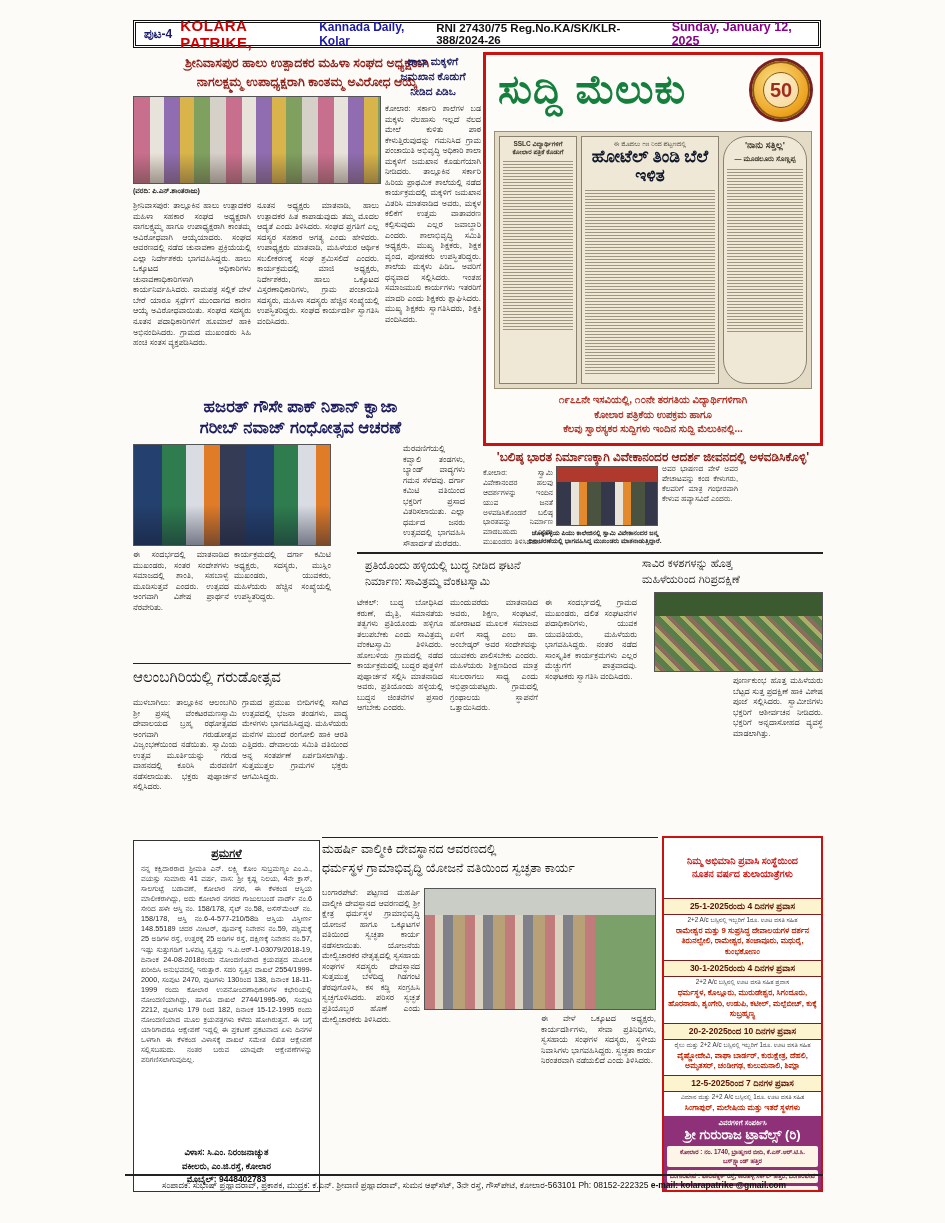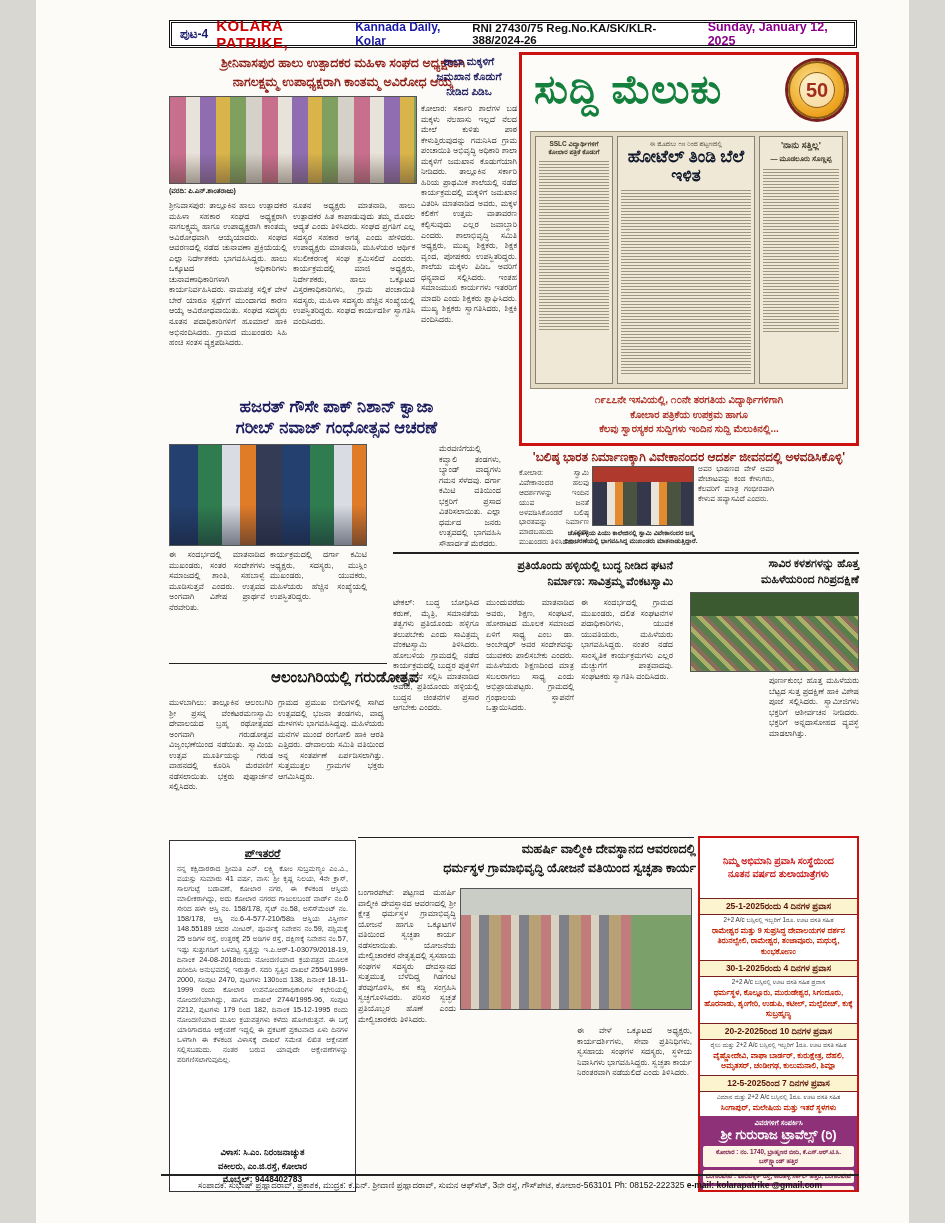--- a/index.html
+++ b/index.html
@@ -1,32 +1,32 @@
 <!DOCTYPE html>
 <html><head>
 <meta charset="utf-8">
 <style>
   html,body{margin:0;padding:0;background:#d9d7d2;font-family:"Liberation Sans",sans-serif;}
-  .page{position:relative;width:873px;height:1223px;background:#fcfbf8;margin:0 auto;overflow:hidden;}
+  .page{position:relative;width:945px;height:1223px;background:#fcfbf8;margin:0 auto;overflow:hidden;}
   .abs{position:absolute;box-sizing:border-box;}
   .pre{white-space:pre-line;}
   .body-text{font-size:8px;line-height:1.32;text-align:justify;color:#1d1d1d;overflow:hidden;}
   .cap{font-size:7px;color:#222;}
   .rule{background:#222;}
   
   .masthead-bar{border:3px double #111;display:flex;align-items:center;gap:8px;padding:0 8px;background:#fff;}
   .masthead-bar .pg{color:#1a1a6e;font-weight:bold;font-size:12px;}
   .masthead-bar .brand{color:#cc0000;font-weight:bold;font-size:15px;letter-spacing:.5px;}
   .masthead-bar .sub{color:#1a1aa6;font-weight:bold;font-size:12px;}
   .masthead-bar .rni{color:#111;font-weight:bold;font-size:11.5px;}
   .masthead-bar .date{color:#8b008b;font-weight:bold;font-size:12.5px;margin-left:auto;}
   
   .h-maroon{color:#8e1b12;font-weight:bold;text-align:center;}
   .h-navy{color:#1b1b5e;font-weight:bold;text-align:center;}
-  .h-black{color:#111;font-weight:bold;text-align:right;}
+  .h-black{color:#111;font-weight:normal;text-align:left;}
   
   .suddi-box{border:3px solid #cc1111;background:#fdfcf8;}
   .suddi-title{font-weight:bold;color:#15803d;font-size:40px;white-space:nowrap;letter-spacing:1px;}
   .logo{border-radius:50%;background:radial-gradient(circle at 40% 35%,#fae08a,#eda21e 70%,#c97f12);border:2px solid #8a5a10;box-shadow:0 0 0 3px #7a1f1f;display:flex;align-items:center;justify-content:center;}
   .logo .fifty{font-weight:bold;font-size:20px;color:#a32b1e;background:rgba(255,255,255,.55);border-radius:50%;width:34px;height:34px;display:flex;align-items:center;justify-content:center;border:1px solid #8a5a10;}
   .clip{background:#e3dbc6;border:1px solid #9a9078;display:flex;padding:4px;gap:4px;}
   .clip .ccol{background:#efe8d6;border:1px solid #8a8170;padding:3px;overflow:hidden;}
   .clip-title{font-size:6.5px;font-weight:bold;color:#3a3428;text-align:center;line-height:1.3;}
   .clip-head{font-family:"Liberation Serif",serif;font-weight:bold;font-size:17px;color:#0f172a;text-align:center;line-height:1.1;}
   .clip-kicker{font-size:6.5px;color:#3a3428;text-align:center;}
@@ -92,21 +92,21 @@
     <div class="abs clip" style="left:8px;top:76px;width:318px;height:258px;">
       <div class="ccol" style="width:70px;">
         <div class="clip-title">SSLC ವಿದ್ಯಾರ್ಥಿಗಳಿಗೆ ಕೋಲಾರ ಪತ್ರಿಕೆ ಕೊಡುಗೆ</div>
         <div class="greek" style="height:170px;margin-top:4px;"></div>
       </div>
       <div class="ccol" style="flex:1;">
         <div class="clip-kicker">ಈ ಮೊದಲು ೧೫ ರಿಂದ ಪಟ್ಟಣದಲ್ಲಿ</div>
         <div class="clip-head">ಹೋಟೆಲ್ ತಿಂಡಿ ಬೆಲೆ ಇಳಿತ</div>
         <div class="greek" style="height:185px;margin-top:5px;"></div>
       </div>
-      <div class="ccol" style="width:76px;">
+      <div class="ccol" style="width:76px;border-radius:24px;">
         <div class="clip-title" style="font-size:9px;">'ನಾನು ಸತ್ತಿಲ್ಲ'</div>
         <div class="clip-title" style="font-size:7px;margin-top:2px;">— ಮೂಡಲೂರು ಸೊಣ್ಣಪ್ಪ</div>
         <div class="greek" style="height:165px;margin-top:6px;"></div>
       </div>
     </div>
     <div class="abs suddi-cap pre" style="left:4px;top:338px;width:326px;">೧೯೭೭ನೇ ಇಸವಿಯಲ್ಲಿ, ೧೦ನೇ ತರಗತಿಯ ವಿದ್ಯಾರ್ಥಿಗಳಿಗಾಗಿ
 ಕೋಲಾರ ಪತ್ರಿಕೆಯ ಉಪಕ್ರಮ ಹಾಗೂ
 ಕೆಲವು ಸ್ವಾರಸ್ಯಕರ ಸುದ್ದಿಗಳು ಇಂದಿನ ಸುದ್ದಿ ಮೆಲುಕಿನಲ್ಲಿ...</div>
   </div>
 
@@ -137,32 +137,32 @@
   <div class="abs body-text" style="left:545px;top:598px;width:92px;height:238px;">ಈ ಸಂದರ್ಭದಲ್ಲಿ ಗ್ರಾಮದ ಮುಖಂಡರು, ದಲಿತ ಸಂಘಟನೆಗಳ ಪದಾಧಿಕಾರಿಗಳು, ಯುವಕ ಯುವತಿಯರು, ಮಹಿಳೆಯರು ಭಾಗವಹಿಸಿದ್ದರು. ನಂತರ ನಡೆದ ಸಾಂಸ್ಕೃತಿಕ ಕಾರ್ಯಕ್ರಮಗಳು ಎಲ್ಲರ ಮೆಚ್ಚುಗೆಗೆ ಪಾತ್ರವಾದವು. ಸಂಘಟಕರು ಸ್ವಾಗತಿಸಿ ವಂದಿಸಿದರು.</div>
 
   <div class="abs h-black pre" style="left:642px;top:556px;width:181px;height:34px;font-size:11px;line-height:1.45;">ಸಾವಿರ ಕಳಶಗಳನ್ನು ಹೊತ್ತ
 ಮಹಿಳೆಯರಿಂದ ಗಿರಿಪ್ರದಕ್ಷಿಣೆ</div>
   <div class="abs photo photo-giri" style="left:654px;top:592px;width:169px;height:80px;"></div>
   <div class="abs body-text" style="left:733px;top:676px;width:90px;height:160px;">ಪೂರ್ಣಕುಂಭ ಹೊತ್ತ ಮಹಿಳೆಯರು ಬೆಟ್ಟದ ಸುತ್ತ ಪ್ರದಕ್ಷಿಣೆ ಹಾಕಿ ವಿಶೇಷ ಪೂಜೆ ಸಲ್ಲಿಸಿದರು. ಸ್ವಾಮೀಜಿಗಳು ಭಕ್ತರಿಗೆ ಆಶೀರ್ವಚನ ನೀಡಿದರು. ಭಕ್ತರಿಗೆ ಅನ್ನದಾಸೋಹದ ವ್ಯವಸ್ಥೆ ಮಾಡಲಾಗಿತ್ತು.</div>
 
   <div class="abs rule" style="left:322px;top:837px;width:336px;height:1px;"></div>
 
   <div class="abs notice" style="left:133px;top:840px;width:187px;height:352px;">
-    <div class="title">ಪ್ಇತರರೆ</div>
+    <div class="title">ಪ್ರಮಗಳೆ</div>
     <div class="txt" style="height:278px;margin-top:4px;">ನನ್ನ ಕಕ್ಷಿದಾರರಾದ ಶ್ರೀಮತಿ ಎನ್. ಲಕ್ಷ್ಮಿ ಕೋಂ ಸುಬ್ರಮಣ್ಯಂ ಎಂ.ವಿ., ವಯಸ್ಸು ಸುಮಾರು 41 ವರ್ಷ, ವಾಸ: ಶ್ರೀ ಕೃಷ್ಣ ನಿಲಯ, 4ನೇ ಕ್ರಾಸ್, ಸಾಲಗುಟ್ಟೆ ಬಡಾವಣೆ, ಕೋಲಾರ ನಗರ, ಈ ಕೆಳಕಂಡ ಆಸ್ತಿಯ ಮಾಲೀಕರಾಗಿದ್ದು, ಅದು ಕೋಲಾರ ನಗರದ ಗಾಜುಲಬಂಡೆ ವಾರ್ಡ್ ನಂ.6 ಸೇರಿದ ಹಳೇ ಆಸ್ತಿ ನಂ. 158/178, ಸೈಟ್ ನಂ.58, ಅಸೆಸ್‌ಮೆಂಟ್ ನಂ. 158/178, ಆಸ್ತಿ ನಂ.6-4-577-210/58ಡಿ ಆಸ್ತಿಯ ವಿಸ್ತೀರ್ಣ 148.55189 ಚದರ ಮೀಟರ್, ಪೂರ್ವಕ್ಕೆ ನಿವೇಶನ ನಂ.59, ಪಶ್ಚಿಮಕ್ಕೆ 25 ಅಡಿಗಳ ರಸ್ತೆ, ಉತ್ತರಕ್ಕೆ 25 ಅಡಿಗಳ ರಸ್ತೆ, ದಕ್ಷಿಣಕ್ಕೆ ನಿವೇಶನ ನಂ.57, ಇಷ್ಟು ಸುತ್ತುಗಡಿಗೆ ಒಳಪಟ್ಟ ಸ್ವತ್ತನ್ನು ಇ.ಪಿ.ಆರ್-1-03079/2018-19, ದಿನಾಂಕ 24-08-2018ರಂದು ನೋಂದಣಿಯಾದ ಕ್ರಯಪತ್ರದ ಮೂಲಕ ಖರೀದಿಸಿ ಅನುಭವದಲ್ಲಿ ಇರುತ್ತಾರೆ. ಸದರಿ ಸ್ವತ್ತಿನ ದಾಖಲೆ 2554/1999-2000, ಸಂಪುಟ 2470, ಪುಟಗಳು 130ರಿಂದ 138, ದಿನಾಂಕ 18-11-1999 ರಂದು ಕೋಲಾರ ಉಪನೋಂದಣಾಧಿಕಾರಿಗಳ ಕಛೇರಿಯಲ್ಲಿ ನೋಂದಣಿಯಾಗಿದ್ದು, ಹಾಗೂ ದಾಖಲೆ 2744/1995-96, ಸಂಪುಟ 2212, ಪುಟಗಳು 179 ರಿಂದ 182, ದಿನಾಂಕ 15-12-1995 ರಂದು ನೋಂದಣಿಯಾದ ಮೂಲ ಕ್ರಯಪತ್ರಗಳು ಕಳೆದು ಹೋಗಿರುತ್ತವೆ. ಈ ಬಗ್ಗೆ ಯಾರಿಗಾದರೂ ಆಕ್ಷೇಪಣೆ ಇದ್ದಲ್ಲಿ ಈ ಪ್ರಕಟಣೆ ಪ್ರಕಟವಾದ ಏಳು ದಿನಗಳ ಒಳಗಾಗಿ ಈ ಕೆಳಕಂಡ ವಿಳಾಸಕ್ಕೆ ದಾಖಲೆ ಸಮೇತ ಲಿಖಿತ ಆಕ್ಷೇಪಣೆ ಸಲ್ಲಿಸಬಹುದು. ನಂತರ ಬರುವ ಯಾವುದೇ ಆಕ್ಷೇಪಣೆಗಳನ್ನು ಪರಿಗಣಿಸಲಾಗುವುದಿಲ್ಲ.</div>
     <div class="sign pre" style="margin-top:4px;">ವಿಳಾಸ: ಸಿ.ಎಂ. ನಿರಂಜನಾಚ್ಯುತ
 ವಕೀಲರು, ಎಂ.ಜಿ.ರಸ್ತೆ, ಕೋಲಾರ
 ಮೊಬೈಲ್: 9448402783</div>
   </div>
 
   <div class="abs h-black pre" style="left:322px;top:840px;width:338px;height:44px;font-size:12.5px;line-height:1.55;">ಮಹರ್ಷಿ ವಾಲ್ಮೀಕಿ ದೇವಸ್ಥಾನದ ಆವರಣದಲ್ಲಿ
 ಧರ್ಮಸ್ಥಳ ಗ್ರಾಮಾಭಿವೃದ್ಧಿ ಯೋಜನೆ ವತಿಯಿಂದ ಸ್ವಚ್ಛತಾ ಕಾರ್ಯ</div>
   <div class="abs body-text" style="left:322px;top:888px;width:98px;height:300px;">ಬಂಗಾರಪೇಟೆ: ಪಟ್ಟಣದ ಮಹರ್ಷಿ ವಾಲ್ಮೀಕಿ ದೇವಸ್ಥಾನದ ಆವರಣದಲ್ಲಿ ಶ್ರೀ ಕ್ಷೇತ್ರ ಧರ್ಮಸ್ಥಳ ಗ್ರಾಮಾಭಿವೃದ್ಧಿ ಯೋಜನೆ ಹಾಗೂ ಒಕ್ಕೂಟಗಳ ವತಿಯಿಂದ ಸ್ವಚ್ಛತಾ ಕಾರ್ಯ ನಡೆಸಲಾಯಿತು. ಯೋಜನೆಯ ಮೇಲ್ವಿಚಾರಕರ ನೇತೃತ್ವದಲ್ಲಿ ಸ್ವಸಹಾಯ ಸಂಘಗಳ ಸದಸ್ಯರು ದೇವಸ್ಥಾನದ ಸುತ್ತಮುತ್ತ ಬೆಳೆದಿದ್ದ ಗಿಡಗಂಟಿ ತೆರವುಗೊಳಿಸಿ, ಕಸ ಕಡ್ಡಿ ಸಂಗ್ರಹಿಸಿ ಸ್ವಚ್ಛಗೊಳಿಸಿದರು. ಪರಿಸರ ಸ್ವಚ್ಛತೆ ಪ್ರತಿಯೊಬ್ಬರ ಹೊಣೆ ಎಂದು ಮೇಲ್ವಿಚಾರಕರು ತಿಳಿಸಿದರು.</div>
   <div class="abs photo photo-clean" style="left:424px;top:888px;width:232px;height:122px;"></div>
-  <div class="abs body-text" style="left:541px;top:1014px;width:115px;height:176px;margin-top:12px;">ಈ ವೇಳೆ ಒಕ್ಕೂಟದ ಅಧ್ಯಕ್ಷರು, ಕಾರ್ಯದರ್ಶಿಗಳು, ಸೇವಾ ಪ್ರತಿನಿಧಿಗಳು, ಸ್ವಸಹಾಯ ಸಂಘಗಳ ಸದಸ್ಯರು, ಸ್ಥಳೀಯ ನಿವಾಸಿಗಳು ಭಾಗವಹಿಸಿದ್ದರು. ಸ್ವಚ್ಛತಾ ಕಾರ್ಯ ನಿರಂತರವಾಗಿ ನಡೆಯಲಿದೆ ಎಂದು ತಿಳಿಸಿದರು.</div>
+  <div class="abs body-text" style="left:541px;top:1014px;width:115px;height:176px;">ಈ ವೇಳೆ ಒಕ್ಕೂಟದ ಅಧ್ಯಕ್ಷರು, ಕಾರ್ಯದರ್ಶಿಗಳು, ಸೇವಾ ಪ್ರತಿನಿಧಿಗಳು, ಸ್ವಸಹಾಯ ಸಂಘಗಳ ಸದಸ್ಯರು, ಸ್ಥಳೀಯ ನಿವಾಸಿಗಳು ಭಾಗವಹಿಸಿದ್ದರು. ಸ್ವಚ್ಛತಾ ಕಾರ್ಯ ನಿರಂತರವಾಗಿ ನಡೆಯಲಿದೆ ಎಂದು ತಿಳಿಸಿದರು.</div>
 
   <div class="abs travel" style="left:662px;top:836px;width:161px;height:356px;">
     <div class="hdr pre">ನಿಮ್ಮ ಅಭಿಮಾನಿ ಪ್ರವಾಸಿ ಸಂಸ್ಥೆಯಿಂದ
 ನೂತನ ವರ್ಷದ ತುಲಾಯಾತ್ರೆಗಳು</div>
     <div>
       <div class="trip-date">25-1-2025ರಂದು 4 ದಿನಗಳ ಪ್ರವಾಸ</div>
       <div class="trip-note">2+2 A/c ಬಸ್ಸಿನಲ್ಲಿ ಇಬ್ಬರಿಗೆ 1ರೂ. ಊಟ ವಸತಿ ಸಹಿತ</div>
       <div class="trip-places">ರಾಮೇಶ್ವರ ಮತ್ತು 9 ಸುಪ್ರಸಿದ್ಧ ದೇವಾಲಯಗಳ ದರ್ಶನ ತಿರುನಲ್ವೇಲಿ, ರಾಮೇಶ್ವರ, ತಂಜಾವೂರು, ಮಧುರೈ, ಕುಂಭಕೋಣಂ</div>
     </div>
     <div>

